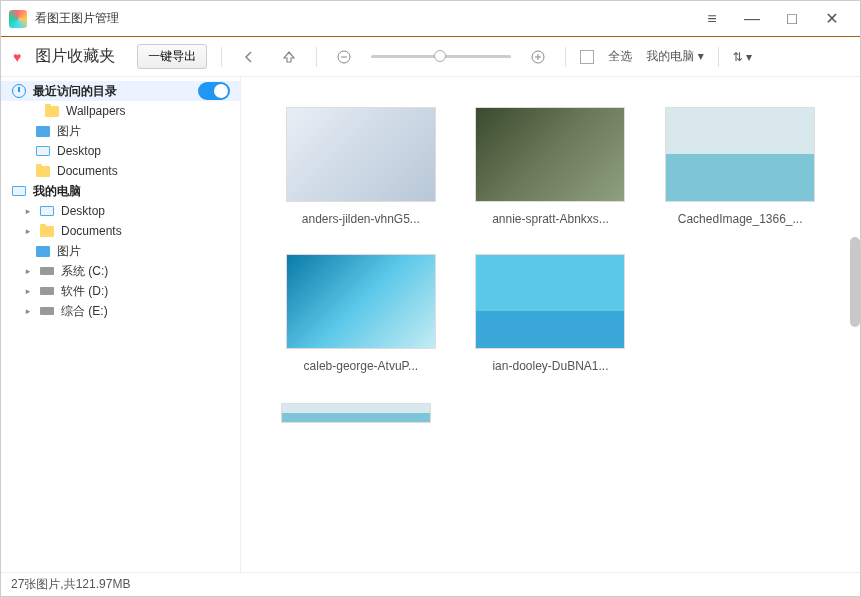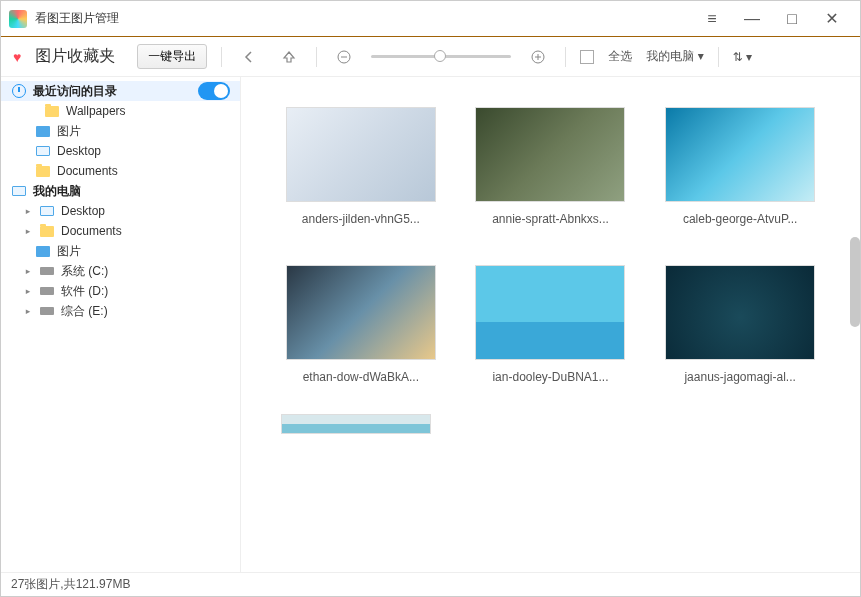--- a/index.html
+++ b/index.html
@@ -32,21 +32,21 @@
 .toggle::after { content: ""; position: absolute; right: 2px; top: 2px; width: 14px; height: 14px; background: #fff; border-radius: 50%; }
 .folder-ic { width:14px; height:11px; background:#ffd76b; border-radius:1px; position:relative; }
 .folder-ic::before { content:""; position:absolute; top:-2px; left:0; width:6px; height:2px; background:#ffd76b; border-radius:1px 1px 0 0; }
 .pic-ic { width:14px; height:11px; background:#4fa8e8; border-radius:1px; }
 .monitor-ic { width:14px; height:10px; border:1px solid #4fa8e8; border-radius:1px; background:#eaf5ff; }
 .drive-ic { width:14px; height:8px; background:#999; border-radius:1px; }
 .clock-ic { width:14px; height:14px; border:1.5px solid #2196f3; border-radius:50%; position:relative; }
 .clock-ic::after { content:""; position:absolute; left:5px; top:2px; width:1.5px; height:5px; background:#2196f3; }
 
 .content { flex: 1; position: relative; overflow-y: auto; }
-.grid { display: grid; grid-template-columns: repeat(3,1fr); gap: 39px 30px; padding: 30px 40px; }
+.grid { display: grid; grid-template-columns: repeat(3,1fr); gap: 28px 30px; padding: 30px 40px; }
 .thumb-card { display: flex; flex-direction: column; align-items: center; gap: 10px; cursor: pointer; }
 .thumb-img { width: 150px; height: 95px; border: 1px solid #ddd; }
 .thumb-label { font-size: 12px; color: #555; max-width: 150px; white-space: nowrap; overflow: hidden; text-overflow: ellipsis; text-align: center; }
 .partial-row { display: flex; gap: 30px; padding: 0 40px 20px; }
 .partial-row .thumb-img { height: 20px; }
 .scrollbar-thumb { position: absolute; right: 0; top: 160px; width: 10px; height: 90px; background: #c8c8c8; border-radius: 5px; }
 
 .statusbar { height: 24px; border-top: 1px solid #eee; font-size: 12px; color: #555; display: flex; align-items: center; padding: 0 10px; }
 
 
@@ -200,35 +200,31 @@
     <div class="grid">
       <div class="thumb-card">
           <div class="thumb-img g1"></div>
           <div class="thumb-label">anders-jilden-vhnG5...</div>
         </div>
       <div class="thumb-card">
           <div class="thumb-img g2"></div>
           <div class="thumb-label">annie-spratt-Abnkxs...</div>
         </div>
       <div class="thumb-card">
+          <div class="thumb-img g4"></div>
+          <div class="thumb-label">CachedImage_1366_...</div>
+        </div>
+      <div class="thumb-card">
           <div class="thumb-img g5"></div>
           <div class="thumb-label">caleb-george-AtvuP...</div>
         </div>
       <div class="thumb-card">
-          <div class="thumb-img g6"></div>
-          <div class="thumb-label">ethan-dow-dWaBkA...</div>
-        </div>
-      <div class="thumb-card">
           <div class="thumb-img g7"></div>
           <div class="thumb-label">ian-dooley-DuBNA1...</div>
         </div>
-      <div class="thumb-card">
-          <div class="thumb-img g8"></div>
-          <div class="thumb-label">jaanus-jagomagi-al...</div>
-        </div>
     </div>
     <div class="partial-row">
       <div class="thumb-card">
           <div class="thumb-img g4"></div>
         </div>
     </div>
     <div class="scrollbar-thumb"></div>
   </div>
 </div>
 

